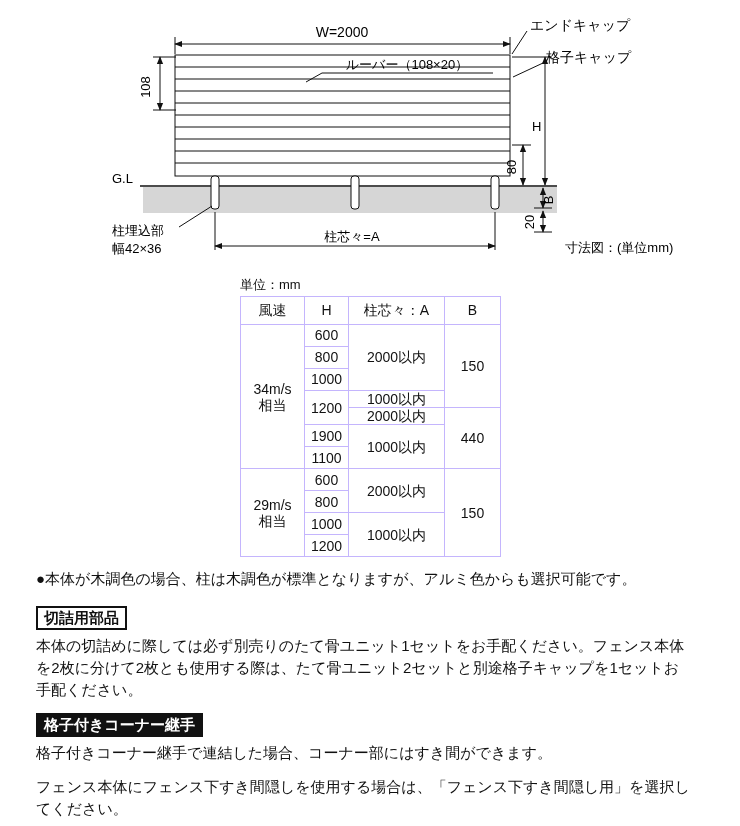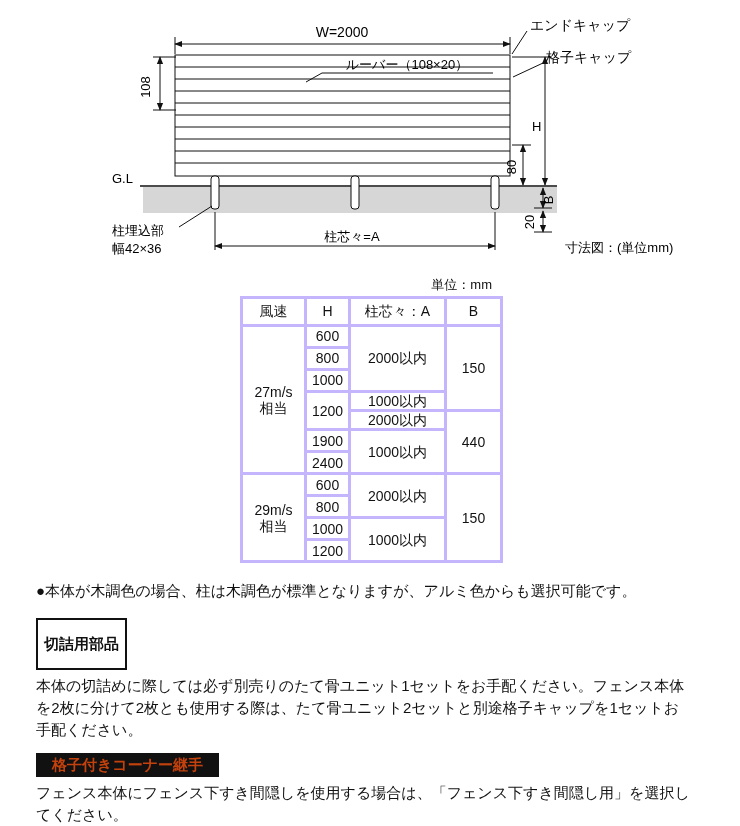--- a/index.html
+++ b/index.html
@@ -6,47 +6,47 @@
   .page{
     position:relative;
     width:740px;height:826px;
     background:#fff;
     font-family:"Liberation Sans","DejaVu Sans",sans-serif;
     color:#111;
     overflow:hidden;
   }
   svg text{font-family:"Liberation Sans","DejaVu Sans",sans-serif;}
   .unit-label{
-    position:absolute;top:276px;left:252px;width:240px;
-    text-align:right;font-size:13px;
+    position:absolute;top:276px;left:240px;width:240px;
+    text-align:left;font-size:13px;
   }
   table.spec{
     position:absolute;top:296px;left:240px;
     border-collapse:collapse;table-layout:fixed;width:260px;
     font-size:14px;
   }
   table.spec th,table.spec td{
-    border:3px solid #c4b5fd;text-align:center;vertical-align:middle;
+    border:1px solid #c4b5fd;text-align:center;vertical-align:middle;
     padding:0;font-weight:normal;line-height:1.15;
   }
   table.spec tr{height:22px;}
   table.spec tr.hdr{height:28px;}
   table.spec tr.half{height:17px;}
   .col-wind{width:64px;}.col-h{width:44px;}.col-a{width:96px;}.col-b{width:56px;}
   .bottom{
     position:absolute;top:568px;left:36px;width:672px;
     font-size:15px;line-height:22px;
   }
-  .note{margin:12px 0 16px 0;}
+  .note{margin:0 0 16px 0;}
   .sec-title{
     display:inline-block;font-weight:bold;font-size:15px;
     margin:0 0 5px 0;line-height:20px;
   }
-  .sec-title.outline{border:2px solid #111;padding:14px 6px;background:#fff;color:#111;}
-  .sec-title.solid{background:#111;color:#c2410c;padding:2px 16px;}
+  .sec-title.outline{border:2px solid #111;padding:0 6px;background:#fff;color:#111;}
+  .sec-title.solid{background:#111;color:#ffffff;padding:2px 8px;}
   .sec-body{margin:0 16px 12px 0;}
 </style>
 </head>
 <body>
 
 <div class="page">
 
   
   <svg width="740" height="268" viewBox="0 0 740 268">
     <defs>
@@ -139,21 +139,21 @@
     <tbody>
         <tr class="hdr">
       <th>風速</th>
       <th>H</th>
       <th>柱芯々：A</th>
       <th>B</th>
     </tr>
 
     <tr>
       <td rowspan="7">
-        <div>27m/s</div>
+        <div>34m/s</div>
         <div>相当</div>
       </td>
       <td>600</td>
       <td rowspan="3">2000以内</td>
       <td rowspan="4">150</td>
     </tr>
     <tr>
       <td>800</td>
     </tr>
     <tr>
@@ -165,21 +165,21 @@
     </tr>
     <tr class="half">
       <td>2000以内</td>
       <td rowspan="3">440</td>
     </tr>
     <tr>
       <td>1900</td>
       <td rowspan="2">1000以内</td>
     </tr>
     <tr>
-      <td>2400</td>
+      <td>1100</td>
     </tr>
 
     <tr>
       <td rowspan="4">
         <div>29m/s</div>
         <div>相当</div>
       </td>
       <td>600</td>
       <td rowspan="2">2000以内</td>
       <td rowspan="4">150</td>
@@ -201,20 +201,21 @@
   <div class="bottom">
     <p class="note">●本体が木調色の場合、柱は木調色が標準となりますが、アルミ色からも選択可能です。</p>
 
     <div>
       <div class="sec-title outline">切詰用部品</div>
       <p class="sec-body">本体の切詰めに際しては必ず別売りのたて骨ユニット1セットをお手配ください。フェンス本体を2枚に分けて2枚とも使用する際は、たて骨ユニット2セットと別途格子キャップを1セットお手配ください。</p>
     </div>
 
     <div>
       <div class="sec-title solid">格子付きコーナー継手</div>
+      <p class="sec-body">格子付きコーナー継手で連結した場合、コーナー部にはすき間ができます。</p>
     </div>
 
     <div>
       <p class="sec-body">フェンス本体にフェンス下すき間隠しを使用する場合は、「フェンス下すき間隠し用」を選択してください。</p>
     </div>
   </div>
 
 </div>
 
 </body></html>

